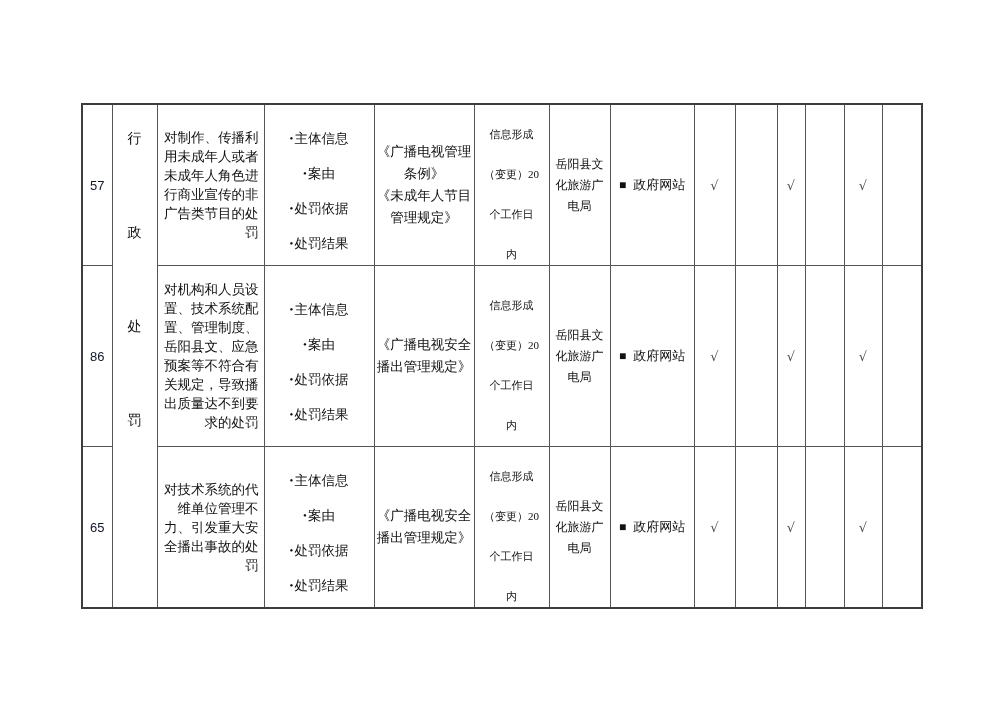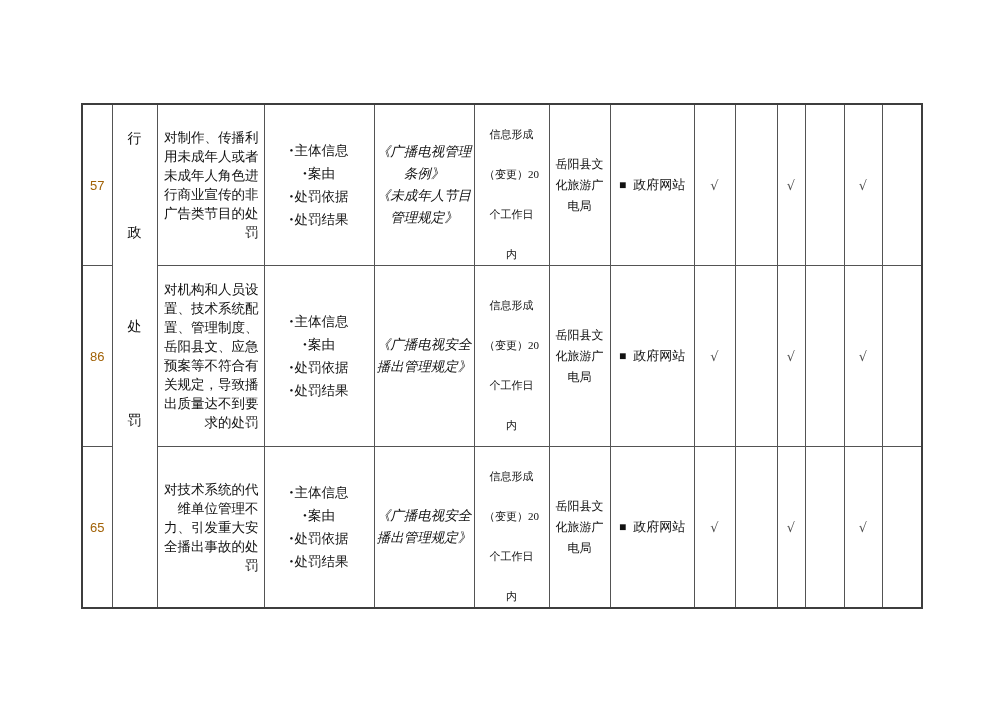--- a/index.html
+++ b/index.html
@@ -22,36 +22,36 @@
     vertical-align:middle;
     text-align:center;
     padding:0;
     overflow:hidden;
   }
   tr.r0{height:119px;}
   tr.r1{height:181px;}
   tr.r2{height:161px;}
   .num{
     font-family:"Liberation Sans","DejaVu Sans",sans-serif;
-    font-size:13px;color:#a16207;
+    font-size:13px;color:#0f172a;
   }
   .c-cat{vertical-align:top;}
   .cat-stack{
     display:flex;flex-direction:column;align-items:center;justify-content:center;
     height:100%;box-sizing:border-box;padding-top:26px;
     gap:78px;
   }
   .cat-stack span{font-size:14px;line-height:16px;display:block;}
   .matter{
     font-size:13.5px;line-height:19px;
     padding:0 5px;text-align:right;
   }
-  .item-line{font-size:13.5px;line-height:22px;white-space:nowrap;}
+  .item-line{font-size:13.5px;line-height:22px;white-space:nowrap;margin-top:12px;}
   .bullet{font-size:11px;vertical-align:1px;margin-right:1px;}
-  .basis-line{font-size:13.5px;line-height:22px;padding:0 2px;text-align:center;font-style:italic;}
+  .basis-line{font-size:13.5px;line-height:22px;padding:0 2px;text-align:center;}
   .time-line{font-size:11px;line-height:22px;white-space:nowrap;margin-top:18px;}
   .agency-line{font-size:12px;line-height:21px;white-space:nowrap;}
   .c-channel{font-size:13px;white-space:nowrap;margin-top:28px;}
   .sq{font-size:12px;margin-right:7px;vertical-align:0.5px;}
   .check{
     font-size:13px;color:#4d4d4d;
     font-family:"DejaVu Sans","Liberation Sans",sans-serif;
   }
 </style>
 </head>

